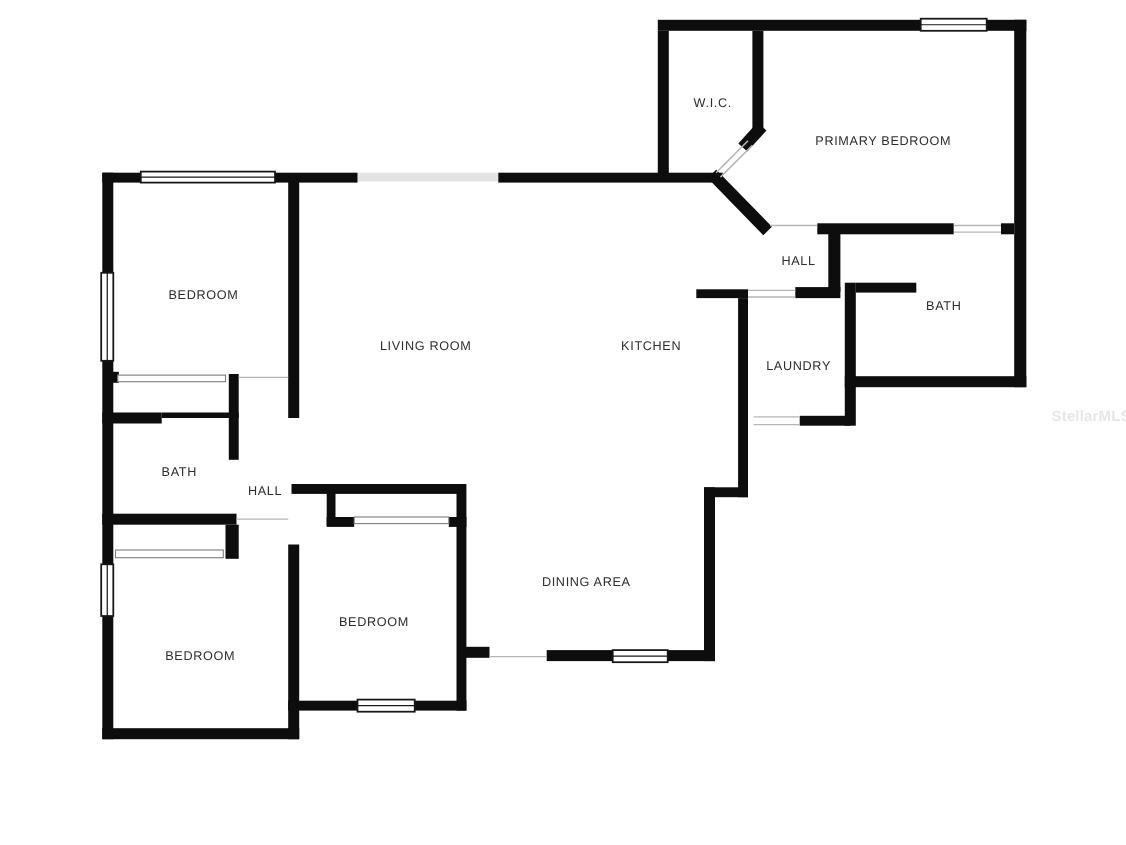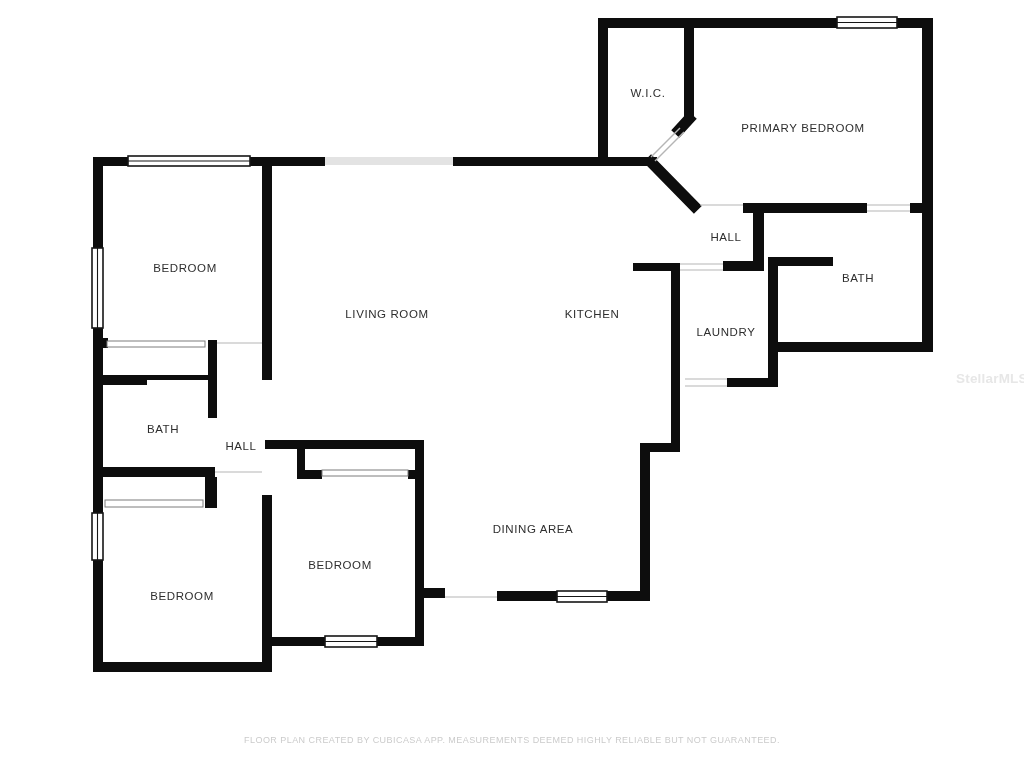--- a/index.html
+++ b/index.html
@@ -105,15 +105,14 @@
       <text x="726" y="336" text-anchor="middle" class="room-label">LAUNDRY</text>
       <text x="592" y="318" text-anchor="middle" class="room-label">KITCHEN</text>
       <text x="387" y="318" text-anchor="middle" class="room-label">LIVING ROOM</text>
       <text x="533" y="533" text-anchor="middle" class="room-label">DINING AREA</text>
       <text x="185" y="272" text-anchor="middle" class="room-label">BEDROOM</text>
       <text x="163" y="433" text-anchor="middle" class="room-label">BATH</text>
       <text x="241" y="450" text-anchor="middle" class="room-label">HALL</text>
       <text x="340" y="569" text-anchor="middle" class="room-label">BEDROOM</text>
       <text x="182" y="600" text-anchor="middle" class="room-label">BEDROOM</text>
     </svg>
-  <div class="footer-note">FLOOR PLAN CREATED BY CUBICASA APP. MEASUREMENTS DEEMED HIGHLY RELIABLE BUT NOT GUARANTEED.</div>
   <div class="watermark">StellarMLS</div>
 </div>
 
 </body></html>

